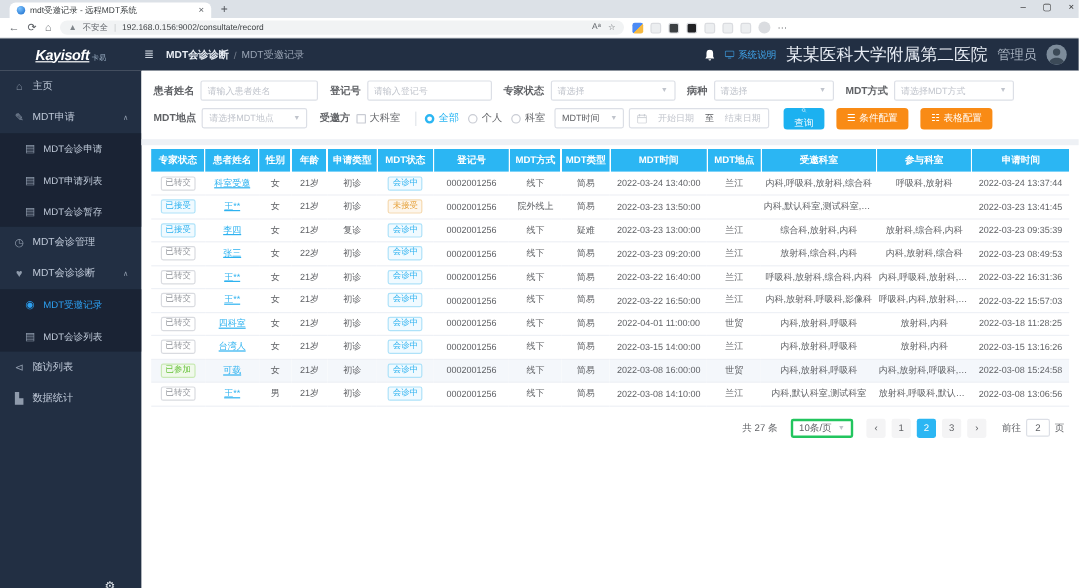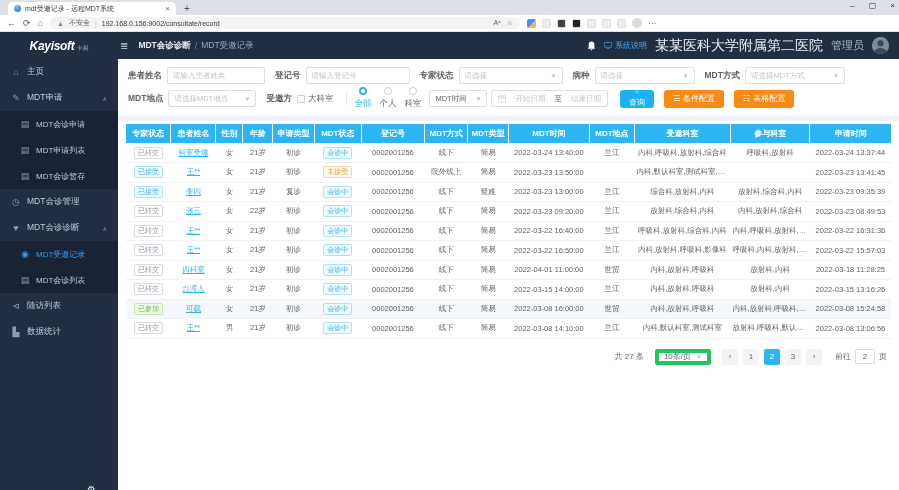--- a/index.html
+++ b/index.html
@@ -24,21 +24,21 @@
   .ext { width:9px; height:9px; border-radius:2px; background:#eceef0; border:1px solid #dadce0; position:relative; }
   .ext.c1 { background:linear-gradient(135deg,#4c8bf5 50%,#f5b942 50%); border:none; }
   .ext.c2 { background:#3c4043; }
   .ext.c3 { background:#202124; }
   .profile-ic { width:10px; height:10px; border-radius:50%; background:#dadce0; }
   .more-ic { font-size:8px; color:#5f6368; letter-spacing:1px; }
 
   
   .topnav { height:27px; background:#222f43; display:flex; align-items:center; color:#fff; }
   .logo { width:118px; flex:none; display:flex; align-items:baseline; justify-content:center; gap:2px; }
-  .logo-main { font-size:12px; font-weight:bold; font-style:italic; color:#fff; letter-spacing:-.3px; }
+  .logo-main { font-size:12px; font-weight:bold; font-style:italic; color:#fff; letter-spacing:-.3px;text-decoration:underline; }
   .logo-sub { font-size:6px; color:#9fb3c8; }
   .collapse-ic { font-size:10px; color:#cfd6e0; margin:0 10px 0 2px; }
   .crumb-strong { font-size:8.5px; font-weight:bold; color:#e9eef5; }
   .crumb-sep { font-size:8.5px; color:#76808f; margin:0 4px; }
   .crumb-page { font-size:8.5px; color:#9aa5b5; }
   .topnav-right { margin-left:auto; display:flex; align-items:center; gap:8px; padding-right:10px; }
   .bell svg { display:block; }
   .sys-help { display:flex; align-items:center; gap:3px; color:#41a9f1; font-size:8px; }
   .hospital { font-size:14px; color:#e9eef5; }
   .role { font-size:11px; color:#aab4c2; }
@@ -66,21 +66,21 @@
   .flabel { font-weight:bold; white-space:nowrap; margin:0 5px 0 10px; }
   .flabel:first-child { margin-left:2px; }
   input.inp { height:17px; border:1px solid #dcdfe6; border-radius:2px; padding:0 5px; font-size:7.5px; color:#606266; outline:none; }
   input.inp::placeholder { color:#c0c4cc; }
   .sel { height:17px; border:1px solid #dcdfe6; border-radius:2px; padding:0 5px; font-size:7.5px; color:#c0c4cc; display:flex; align-items:center; justify-content:space-between; gap:4px; background:#fff; }
   .sel .sv { color:#606266; }
   .sel .car { font-size:6px; color:#c0c4cc; }
   .chk { display:flex; align-items:center; gap:3px; margin-right:6px; }
   .box { width:8px; height:8px; border:1px solid #c9ccd4; border-radius:1px; background:#fff; }
   .vdiv { width:1px; height:12px; background:#e2e5ea; margin:0 7px; }
-  .radio { display:flex; align-items:center; gap:3px; margin-right:8px; color:#606266;flex-direction:column; }
+  .radio { display:flex; align-items:center; gap:3px; margin-right:8px; color:#606266; }
   .rdot { width:8px; height:8px; border:1px solid #c9ccd4; border-radius:50%; background:#fff; flex:none; }
   .radio.on { color:#2bb6f3; }
   .radio.on .rdot { border:2.5px solid #2bb6f3; }
   .dr { height:17px; border:1px solid #dcdfe6; border-radius:2px; display:flex; align-items:center; gap:9px; padding:0 6px; font-size:7.5px; color:#c0c4cc; }
   .dr .mid { color:#606266; }
   .btn { height:18px; border:none; border-radius:3px; color:#fff; font-size:8px; display:flex; align-items:center; gap:3px; padding:0 9px; cursor:pointer; font-family:inherit; }
   .btn-q { background:#1cb1f0; margin-left:12px;flex-direction:column; }
   .btn-o { background:#f98b15; margin-left:10px; }
   .bic { font-size:8px; line-height:1; }
 
@@ -93,21 +93,21 @@
   tr.hl td { background:#f4f7fb; }
   .lnk { color:#2db2f0; text-decoration:underline; cursor:pointer; }
   .tag { display:inline-block; border:1px solid; border-radius:2px; font-size:7px; line-height:10px; padding:0 3px; }
   .t-default { color:#909399; border-color:#d9dbe0; background:#fff; }
   .t-cyan    { color:#2db2f0; border-color:#aee2f9; background:#f0faff; }
   .t-green   { color:#67c23a; border-color:#c8e9b4; background:#f0f9eb; }
   .t-orange  { color:#e6a23c; border-color:#f5dab1; background:#fdf6ec; }
 
   
   .pager { display:flex; align-items:center; justify-content:flex-end; gap:5px; padding:10px 4px 0 0; font-size:8px; color:#606266; }
-  .size-sel { height:16px; border:4px solid #22c55e; border-radius:2px; display:flex; align-items:center; gap:5px; padding:0 5px; color:#606266; margin:0 6px; }
+  .size-sel { height:16px; border:2px solid #22c55e; border-radius:2px; display:flex; align-items:center; gap:5px; padding:0 5px; color:#606266; margin:0 6px; }
   .pg { min-width:16px; height:16px; background:#f4f4f5; border-radius:2px; display:flex; align-items:center; justify-content:center; color:#606266; cursor:pointer; font-size:8px; }
   .pg.active { background:#2bb6f3; color:#fff; }
   .jump { display:flex; align-items:center; gap:4px; margin-left:8px; }
   .jump input { width:20px; height:15px; border:1px solid #dcdfe6; border-radius:2px; text-align:center; font-size:8px; color:#606266; outline:none; }
 </style>
 </head>
 <body>
 
 <div class="tabstrip">
   <div class="tab">

